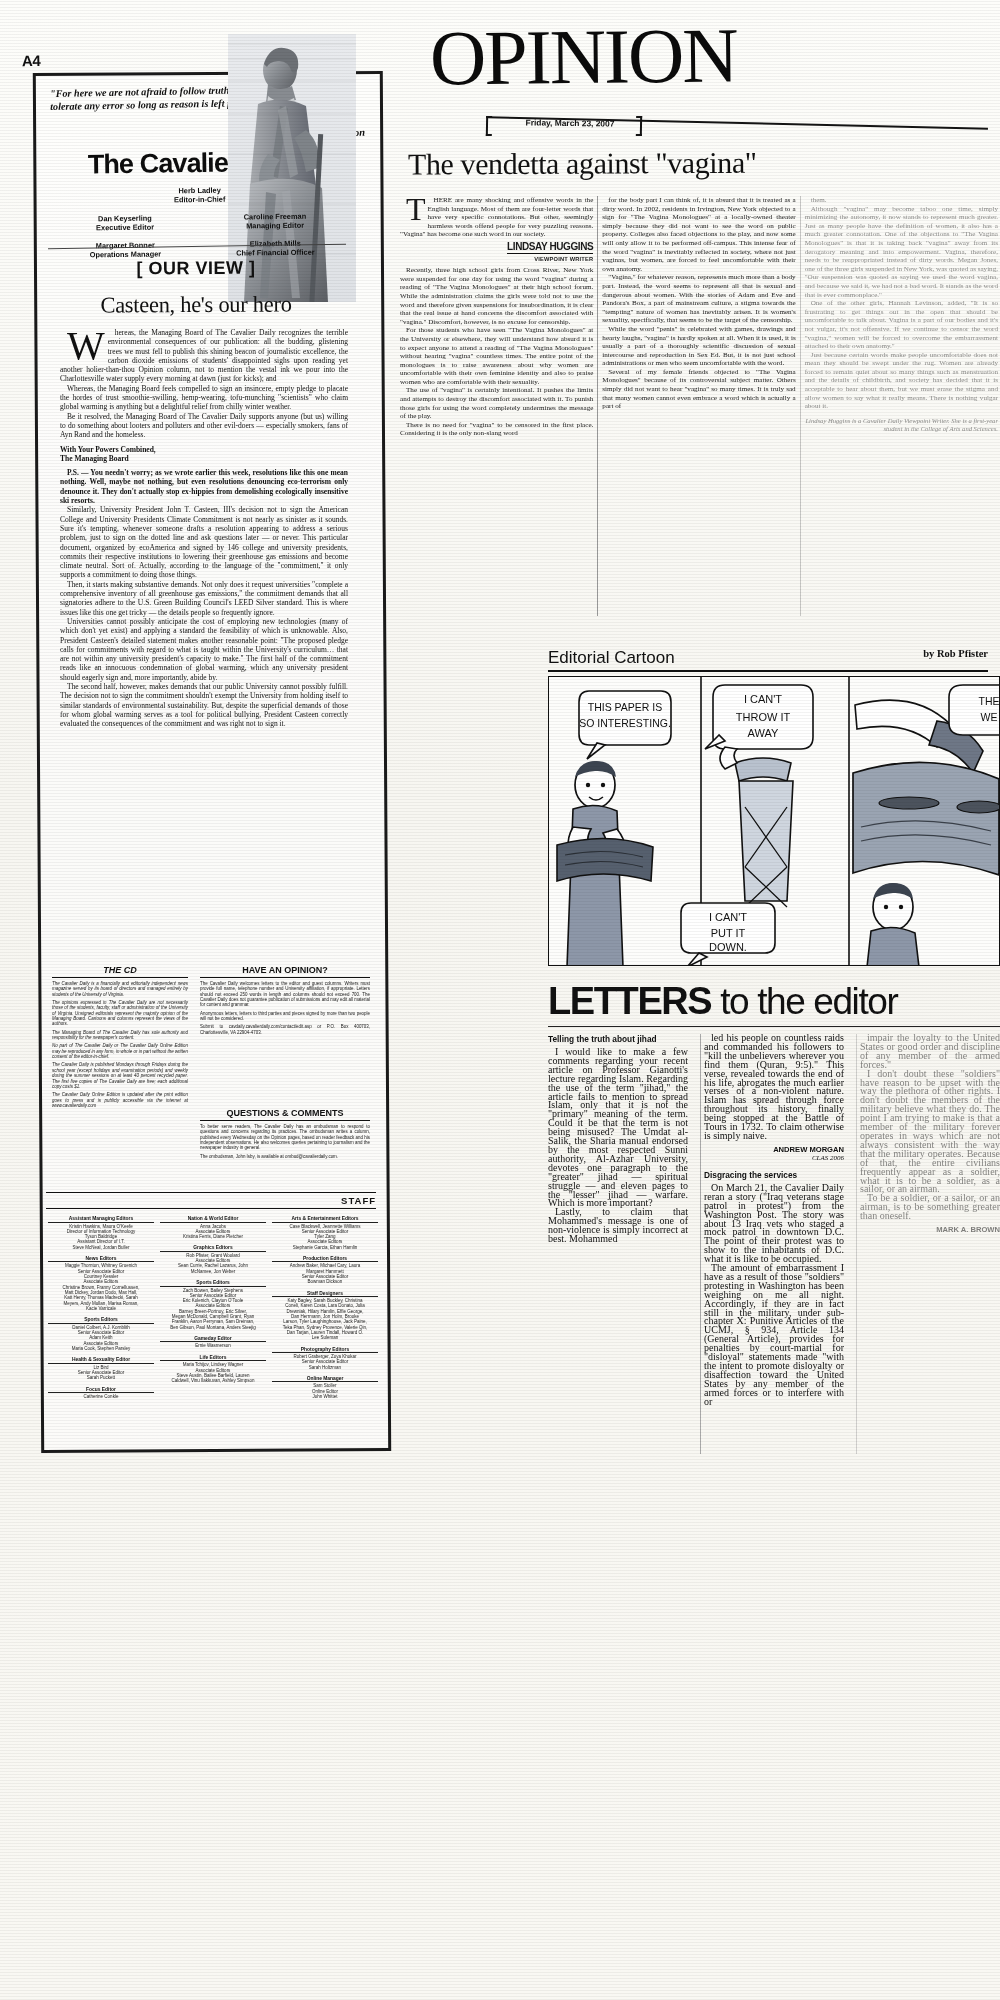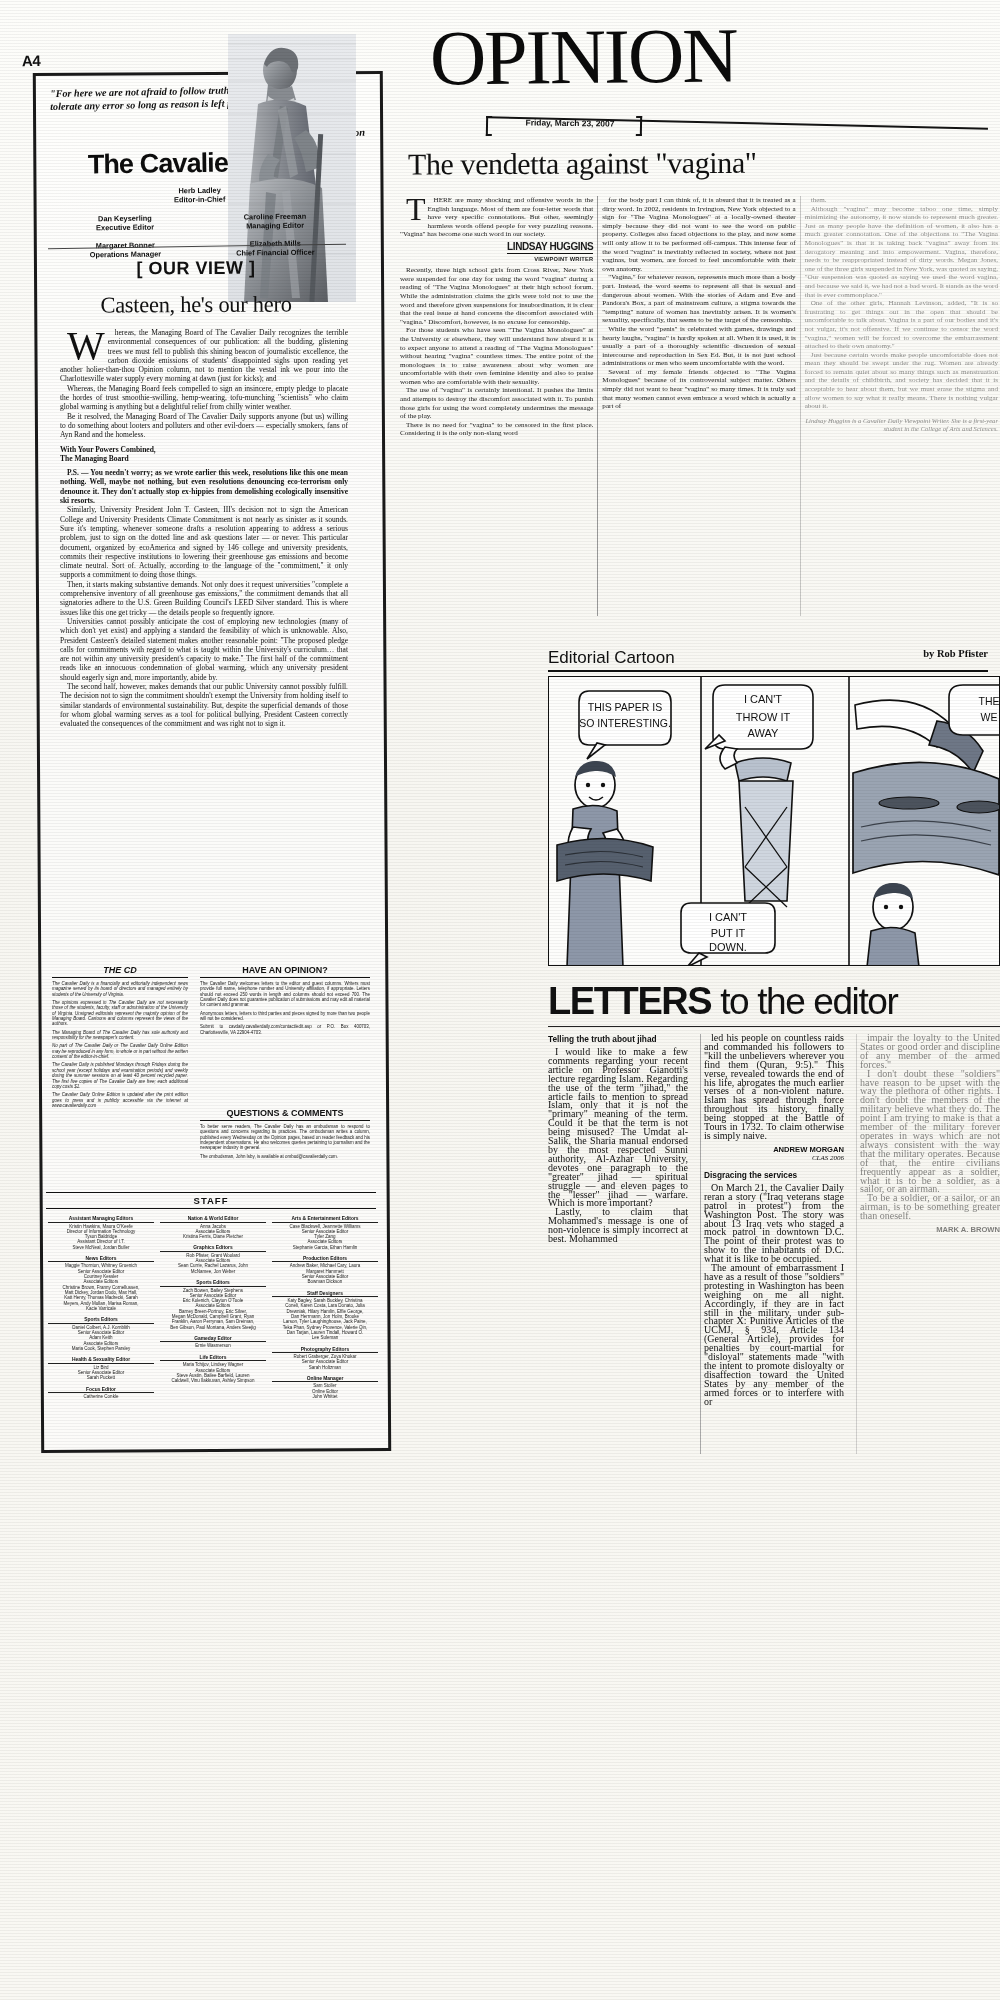--- a/index.html
+++ b/index.html
@@ -103,21 +103,21 @@
   }
   .micro p { margin:0 0 3px 0; }
 
   .cd-col { position:absolute; left:52px; top:965px; width:136px;font-style:italic; }
   .op-col { position:absolute; left:200px; top:965px; width:170px; }
   .qc-col { position:absolute; left:200px; top:1108px; width:170px; }
 
   .staff-band {
     position:absolute; left:46px; top:1192px; width:330px;
     border-top:1.6px solid #111; border-bottom:1.6px solid #111;
-    padding:2px 0; text-align:center;
+    padding:2px 0; text-align:right;
     font-family:"Liberation Sans", sans-serif; font-weight:bold; font-size:9.5px;
     letter-spacing:1px;
   }
   .staff-wrap {
     position:absolute; left:48px; top:1216px; width:330px; height:232px;
     display:flex; gap:6px;
   }
   .staff-col { flex:1; }
   .staff-grp { margin-bottom:6px; }
   .staff-grp .t {

